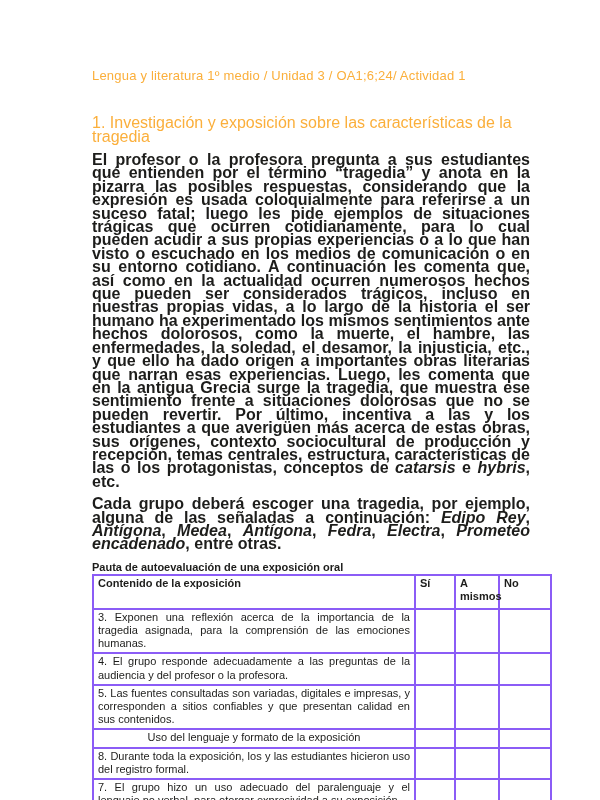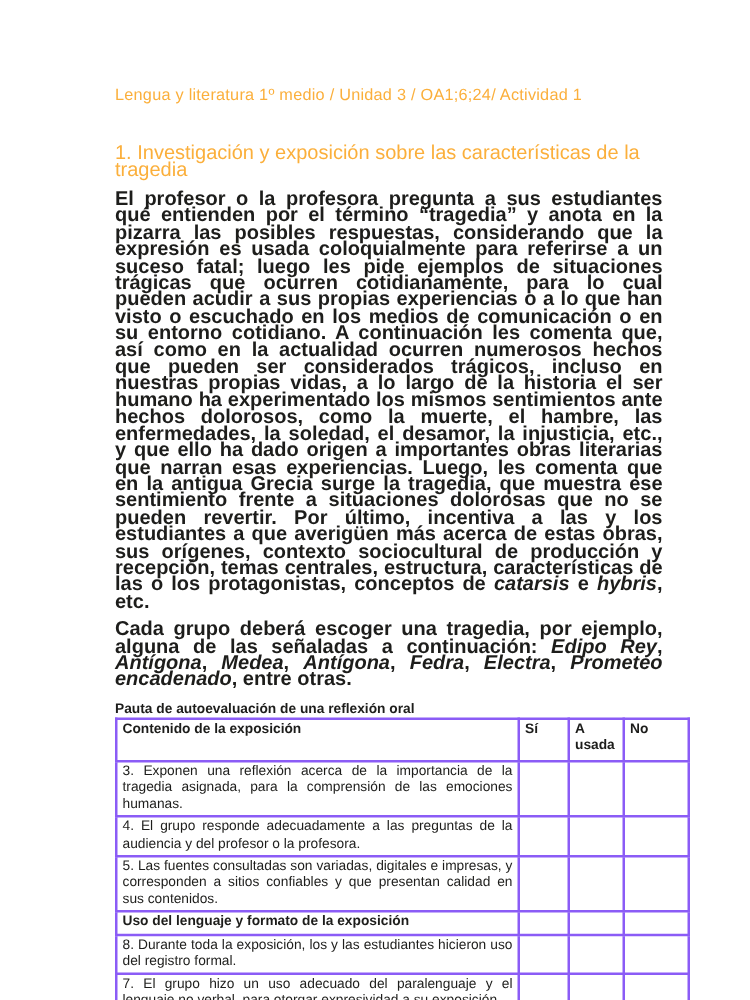--- a/index.html
+++ b/index.html
@@ -45,50 +45,50 @@
   table.rubric th, table.rubric td {
     border: 2px solid #8b5cf6;
     vertical-align: top;
     padding: 1px 4px 2px 4px;
     font-size: 11px;
     line-height: 13.2px;
   }
   table.rubric th { font-weight: bold; text-align: left; }
   th.desc-col { height: 29px; }
   td.desc { text-align: justify; }
-  td.desc.section { font-weight: bold; text-align: left; margin-left: 16px; }
+  td.desc.section { font-weight: normal; text-align: center; margin-left: 16px; }
   td.mark { }
 </style>
 </head>
 <body>
 
 <div class="page">
   <div class="doc-header accent" style="color: rgb(251, 175, 59);">Lengua y literatura 1º medio / Unidad 3 / OA1;6;24/ Actividad 1</div>
 
   <div class="activity-title accent" style="color: rgb(251, 175, 59);">1. Investigación y exposición sobre las características de la tragedia</div>
 
   <div id="paragraphs">
       <p class="para"><span>El profesor o la profesora pregunta a sus estudiantes qué entienden por el término “tragedia” y anota en la pizarra las posibles respuestas, considerando que la expresión es usada coloquialmente para referirse a un suceso fatal; luego les pide ejemplos de situaciones trágicas que ocurren cotidianamente, para lo cual pueden acudir a sus propias experiencias o a lo que han visto o escuchado en los medios de comunicación o en su entorno cotidiano. A continuación les comenta que, así como en la actualidad ocurren numerosos hechos que pueden ser considerados trágicos, incluso en nuestras propias vidas, a lo largo de la historia el ser humano ha experimentado los mismos sentimientos ante hechos dolorosos, como la muerte, el hambre, las enfermedades, la soledad, el desamor, la injusticia, etc., y que ello ha dado origen a importantes obras literarias que narran esas experiencias. Luego, les comenta que en la antigua Grecia surge la tragedia, que muestra ese sentimiento frente a situaciones dolorosas que no se pueden revertir. Por último, incentiva a las y los estudiantes a que averigüen más acerca de estas obras, sus orígenes, contexto sociocultural de producción y recepción, temas centrales, estructura, características de las o los protagonistas, conceptos de </span><em>catarsis</em><span> e </span><em>hybris</em><span>, etc.</span></p>
       <p class="para"><span>Cada grupo deberá escoger una tragedia, por ejemplo, alguna de las señaladas a continuación: </span><em>Edipo Rey</em><span>, </span><em>Antígona</em><span>, </span><em>Medea</em><span>, </span><em>Antígona</em><span>, </span><em>Fedra</em><span>, </span><em>Electra</em><span>, </span><em>Prometeo encadenado</em><span>, entre otras.</span></p>
     </div>
 
-  <div class="table-title">Pauta de autoevaluación de una reflexión oral</div>
+  <div class="table-title">Pauta de autoevaluación de una exposición oral</div>
 
   <table class="rubric">
     <colgroup>
       <col style="width:322px">
       <col style="width:40px">
       <col style="width:44px">
       <col style="width:52px">
     </colgroup>
     <thead>
       <tr>
         <th class="desc-col">Contenido de la exposición</th>
         <th>Sí</th>
-        <th>A usada</th>
+        <th>A mismos</th>
         <th>No</th>
       </tr>
     </thead>
     <tbody id="rubric-body">
         <tr>
           <td class="desc">3. Exponen una reflexión acerca de la importancia de la tragedia asignada, para la comprensión de las emociones humanas.</td>
           <td class="mark"></td>
           <td class="mark"></td>
           <td class="mark"></td>
         </tr>

